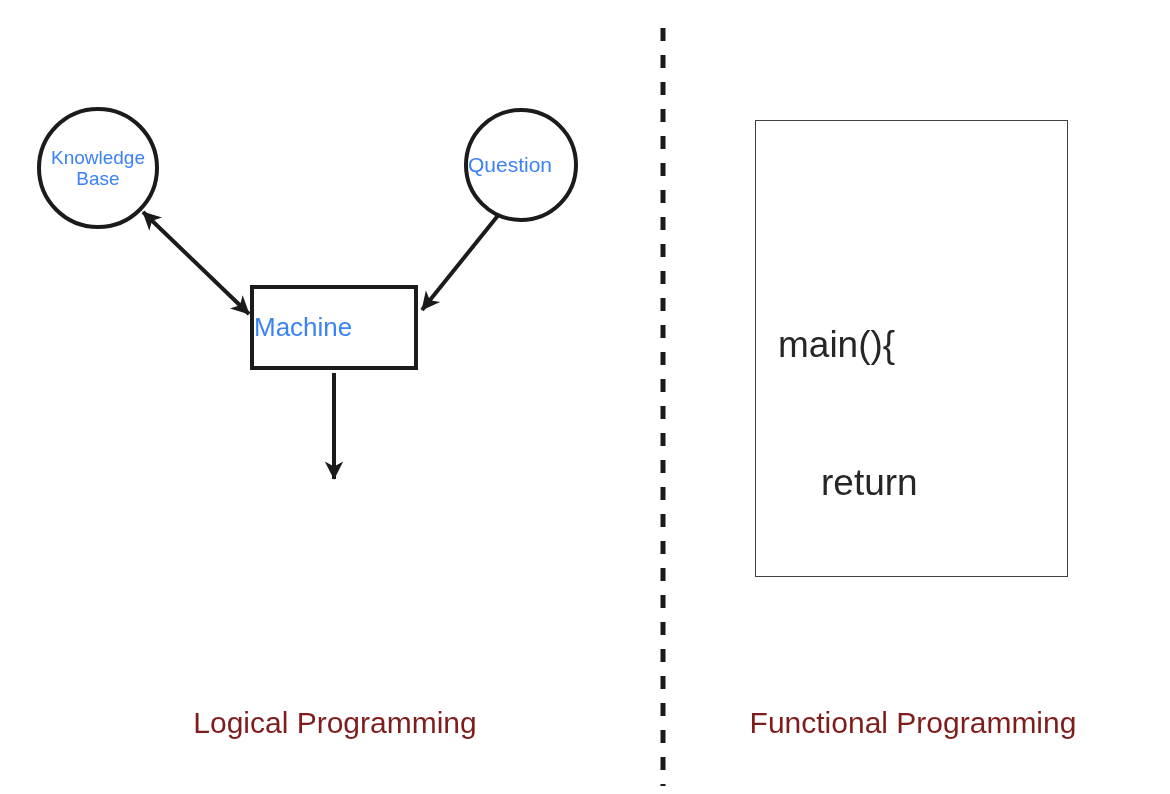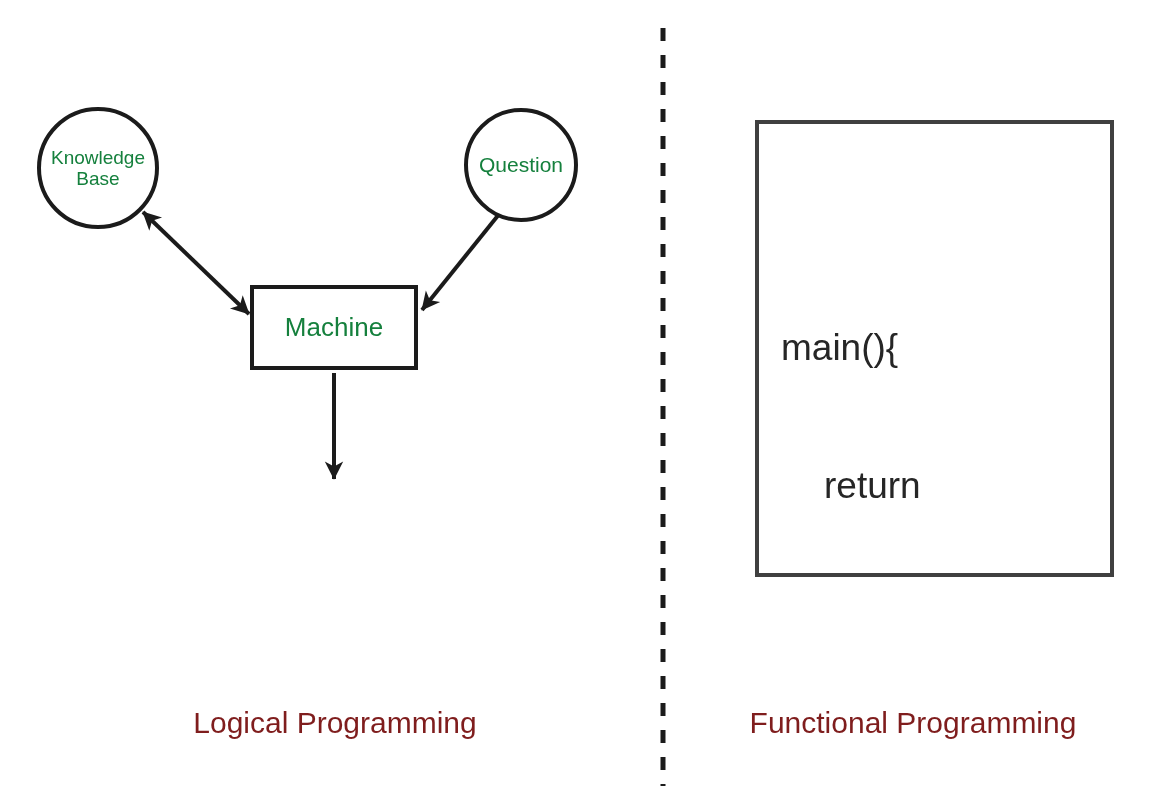--- a/index.html
+++ b/index.html
@@ -18,25 +18,25 @@
     position: absolute;
     inset: 0;
     width: 1170px;
     height: 794px;
   }
 
   .node {
     position: absolute;
     display: flex;
     align-items: center;
-    justify-content: center;
+    justify-content: flex-start;
     text-align: center;
     background: #ffffff;
     border: 4px solid #1b1b1b;
-    color: #15803d;
+    color: #3b82f6;
   }
   .node.circle { border-radius: 50%; }
 
   .node-knowledge-base {
     left: 37px; top: 107px;
     width: 122px; height: 122px;
     font-size: 19px; line-height: 21px;
     padding: 0 6px;
   }
   .node-question {
@@ -51,23 +51,23 @@
   }
   .node-answer {
     left: 278px; top: 483px;
     width: 114px; height: 114px;
     font-size: 24px;
   }
 
   .code-box {
     position: absolute;
     left: 755px; top: 120px;
-    width: 359px; height: 457px;
+    width: 313px; height: 457px;
     background: #ffffff;
-    border: 4px solid #404040;
+    border: 1px solid #404040;
     padding: 109px 0 0 22px;
     color: #262626;
     font-size: 37px;
     line-height: 46px;
     white-space: pre;
   }
   .code-line.indent { padding-left: 43px; }
 
   .caption {
     position: absolute;

